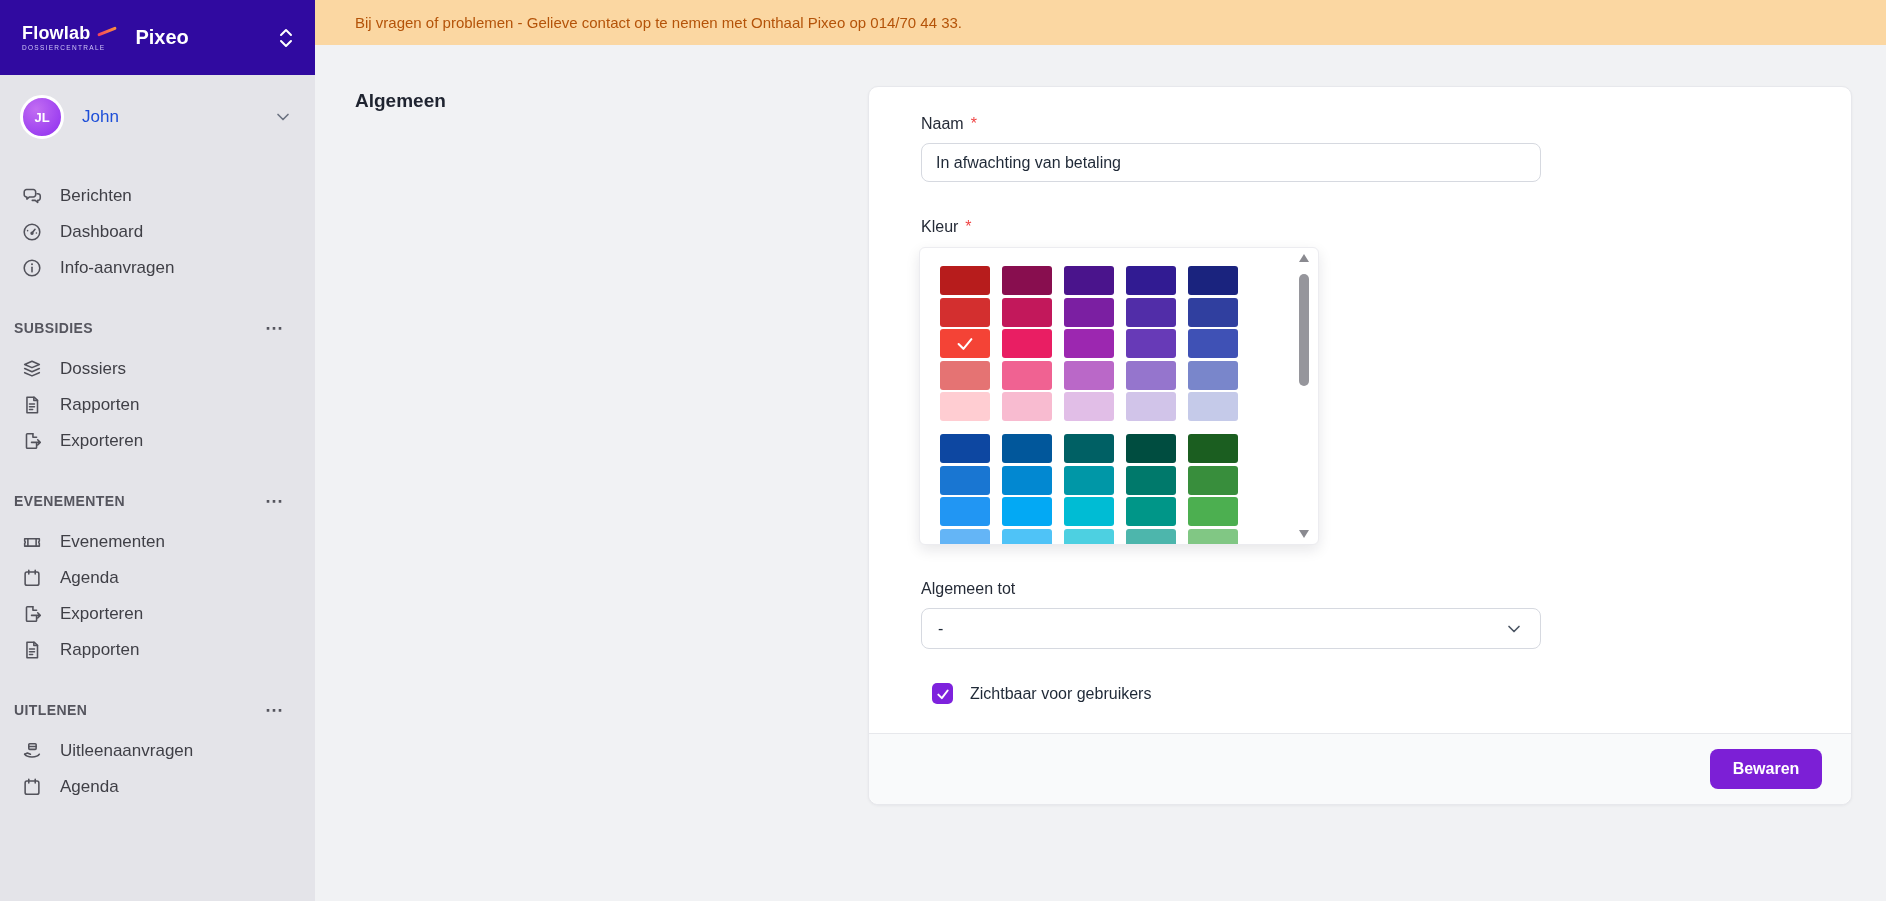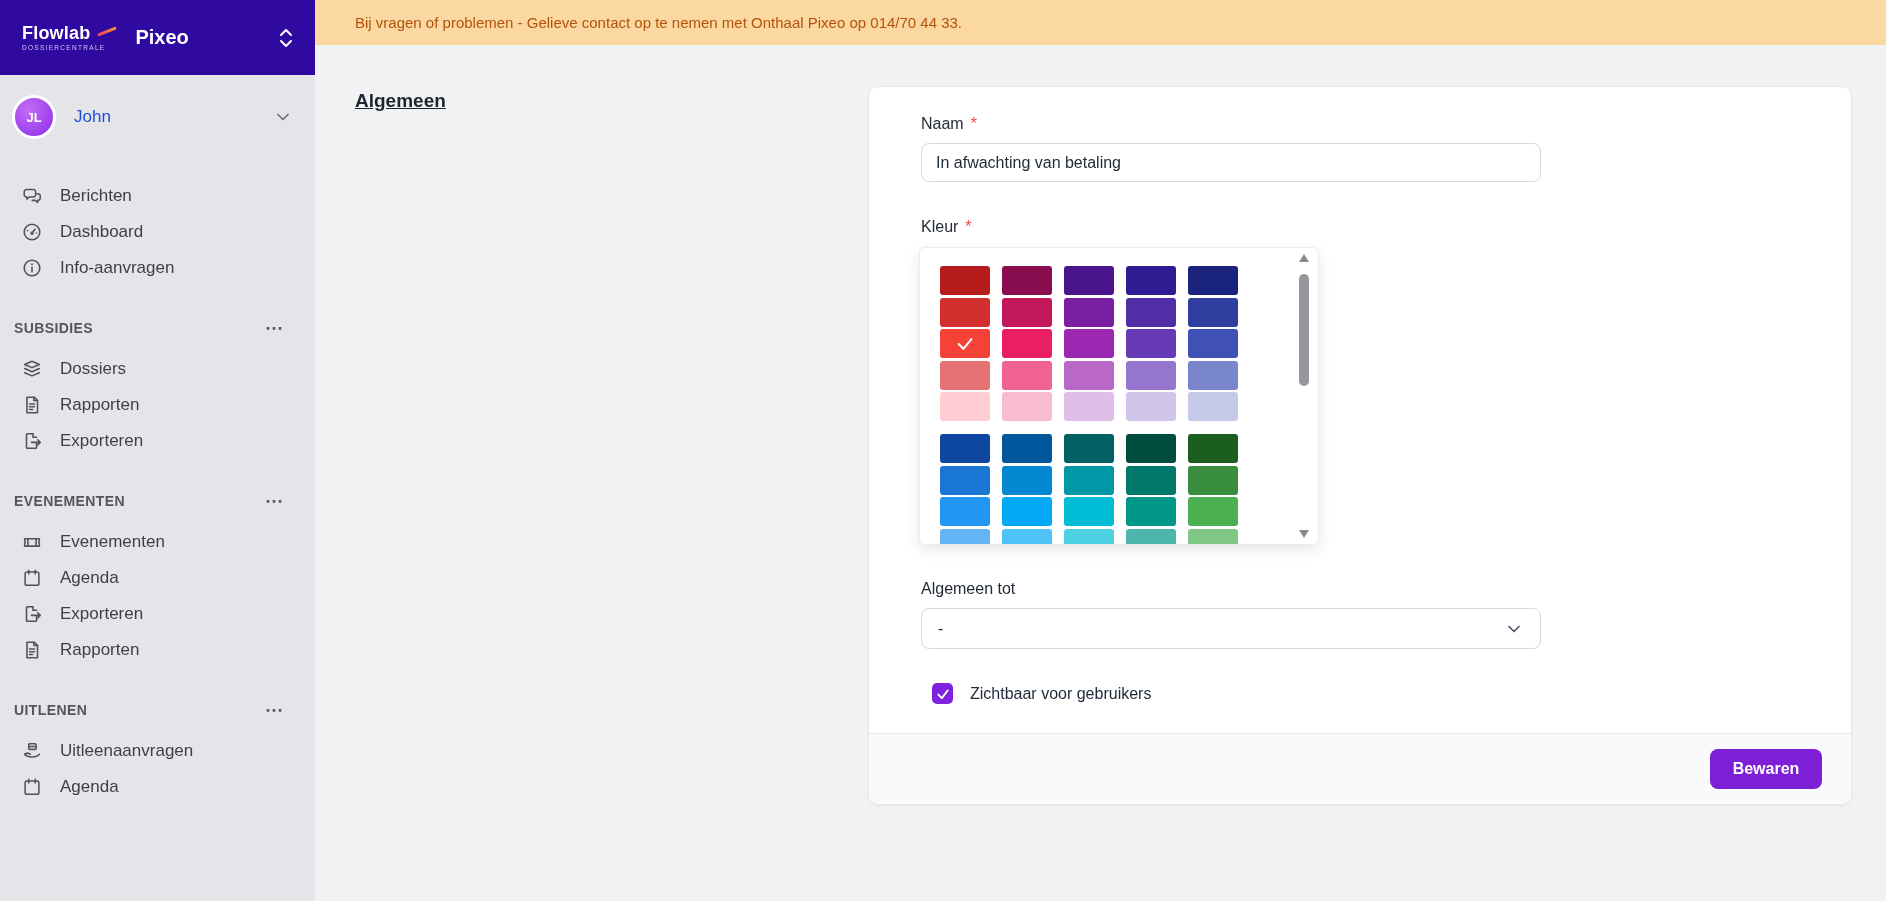--- a/index.html
+++ b/index.html
@@ -9,21 +9,21 @@
   .sidebar { position:absolute; left:0; top:0; width:315px; height:901px; background:#e4e4e9; z-index:5; }
   .brand { height:75px; background:#300aa0; display:flex; align-items:center; padding:0 22px; position:relative; }
   .logo-block { display:flex; flex-direction:column; line-height:1; position:relative; }
   .logo-title { color:#fff; font-weight:800; font-size:18px; letter-spacing:.2px; position:relative; }
   .logo-swoosh { position:absolute; right:-12px; top:6px; width:20px; height:3px; border-radius:2px;
                  background:linear-gradient(90deg,#f43f5e,#fb923c); transform:rotate(-22deg); }
   .logo-sub { color:#cfc6f7; font-size:6.5px; letter-spacing:1.3px; margin-top:3px; }
   .app-name { color:#fff; font-weight:700; font-size:20px; margin-left:30px; }
   .brand-switch { position:absolute; right:18px; top:50%; transform:translateY(-50%); color:#fff; cursor:pointer; display:flex; }
 
-  .user-row { height:84px; display:flex; align-items:center; padding:0 12px; position:relative; cursor:pointer; }
+  .user-row { height:84px; display:flex; align-items:center; padding:0 20px; position:relative; cursor:pointer; }
   .avatar { width:44px; height:44px; border-radius:50%; background:radial-gradient(circle at 35% 30%, #c26df2, #9a3df0 75%);
             border:3px solid #fff; color:#fff; font-size:13px; font-weight:700; display:flex; align-items:center; justify-content:center; }
   .user-name { margin-left:18px; font-size:17px; color:#1d4ed8; }
   .user-chevron { position:absolute; right:22px; color:#6b7280; display:flex; }
 
   .add-btn { display:block; margin:27px 13px 0; width:289px; height:44px; background:#7e22dd; border:none; border-radius:8px;
              color:#fff; font-family:inherit; font-size:16px; font-weight:700; cursor:pointer; }
 
   .nav { margin-top:19px; }
   .nav-item { display:flex; align-items:center; height:36px; padding:0 21px; gap:17px; color:#3f3f46; font-size:17px; cursor:pointer; }
@@ -34,21 +34,21 @@
   .nav-heading .dots { color:#55555e; font-size:18px; letter-spacing:1px; cursor:pointer; line-height:10px; }
 
   
   .main { position:absolute; left:315px; top:0; width:1571px; height:901px; }
   .topbar { height:74px; background:#fff; display:flex; align-items:center; padding:0 40px; }
   .crumb-link { color:#9333ea; font-size:16px; cursor:pointer; }
   .crumb-sep { color:#c3c7cf; font-size:16px; margin:0 13px; }
   .crumb-current { color:#2a2f3a; font-size:16px; }
   .notice { height:45px; background:#fbd7a2; color:#b45309; display:flex; align-items:center; padding:0 40px; font-size:15px; }
   .content { position:relative; height:782px; background:#f1f2f4; }
-  .section-title { position:absolute; left:40px; top:45px; font-size:19px; font-weight:700; color:#1f2430;text-decoration:underline; }
+  .section-title { position:absolute; left:40px; top:45px; font-size:19px; font-weight:700; color:#1f2430; }
 
   .card { position:absolute; left:553px; top:41px; width:984px; height:719px; background:#fff;
           border:1px solid #e7e8ec; border-radius:10px; box-shadow:0 1px 3px rgba(16,24,40,.05); }
   .card-body { position:relative; height:648px;margin-left:32px; }
   .field-label { position:absolute; left:20px; font-size:16px; color:#252b37; }
   .req { color:#ef4444; margin-left:7px; }
   .lbl-naam { top:28px; }
   .lbl-kleur { top:131px; }
   .lbl-limit { top:493px; }
   .text-input { position:absolute; left:20px; top:56px; width:620px; height:39px; border:1px solid #d6d9e0; border-radius:8px;

